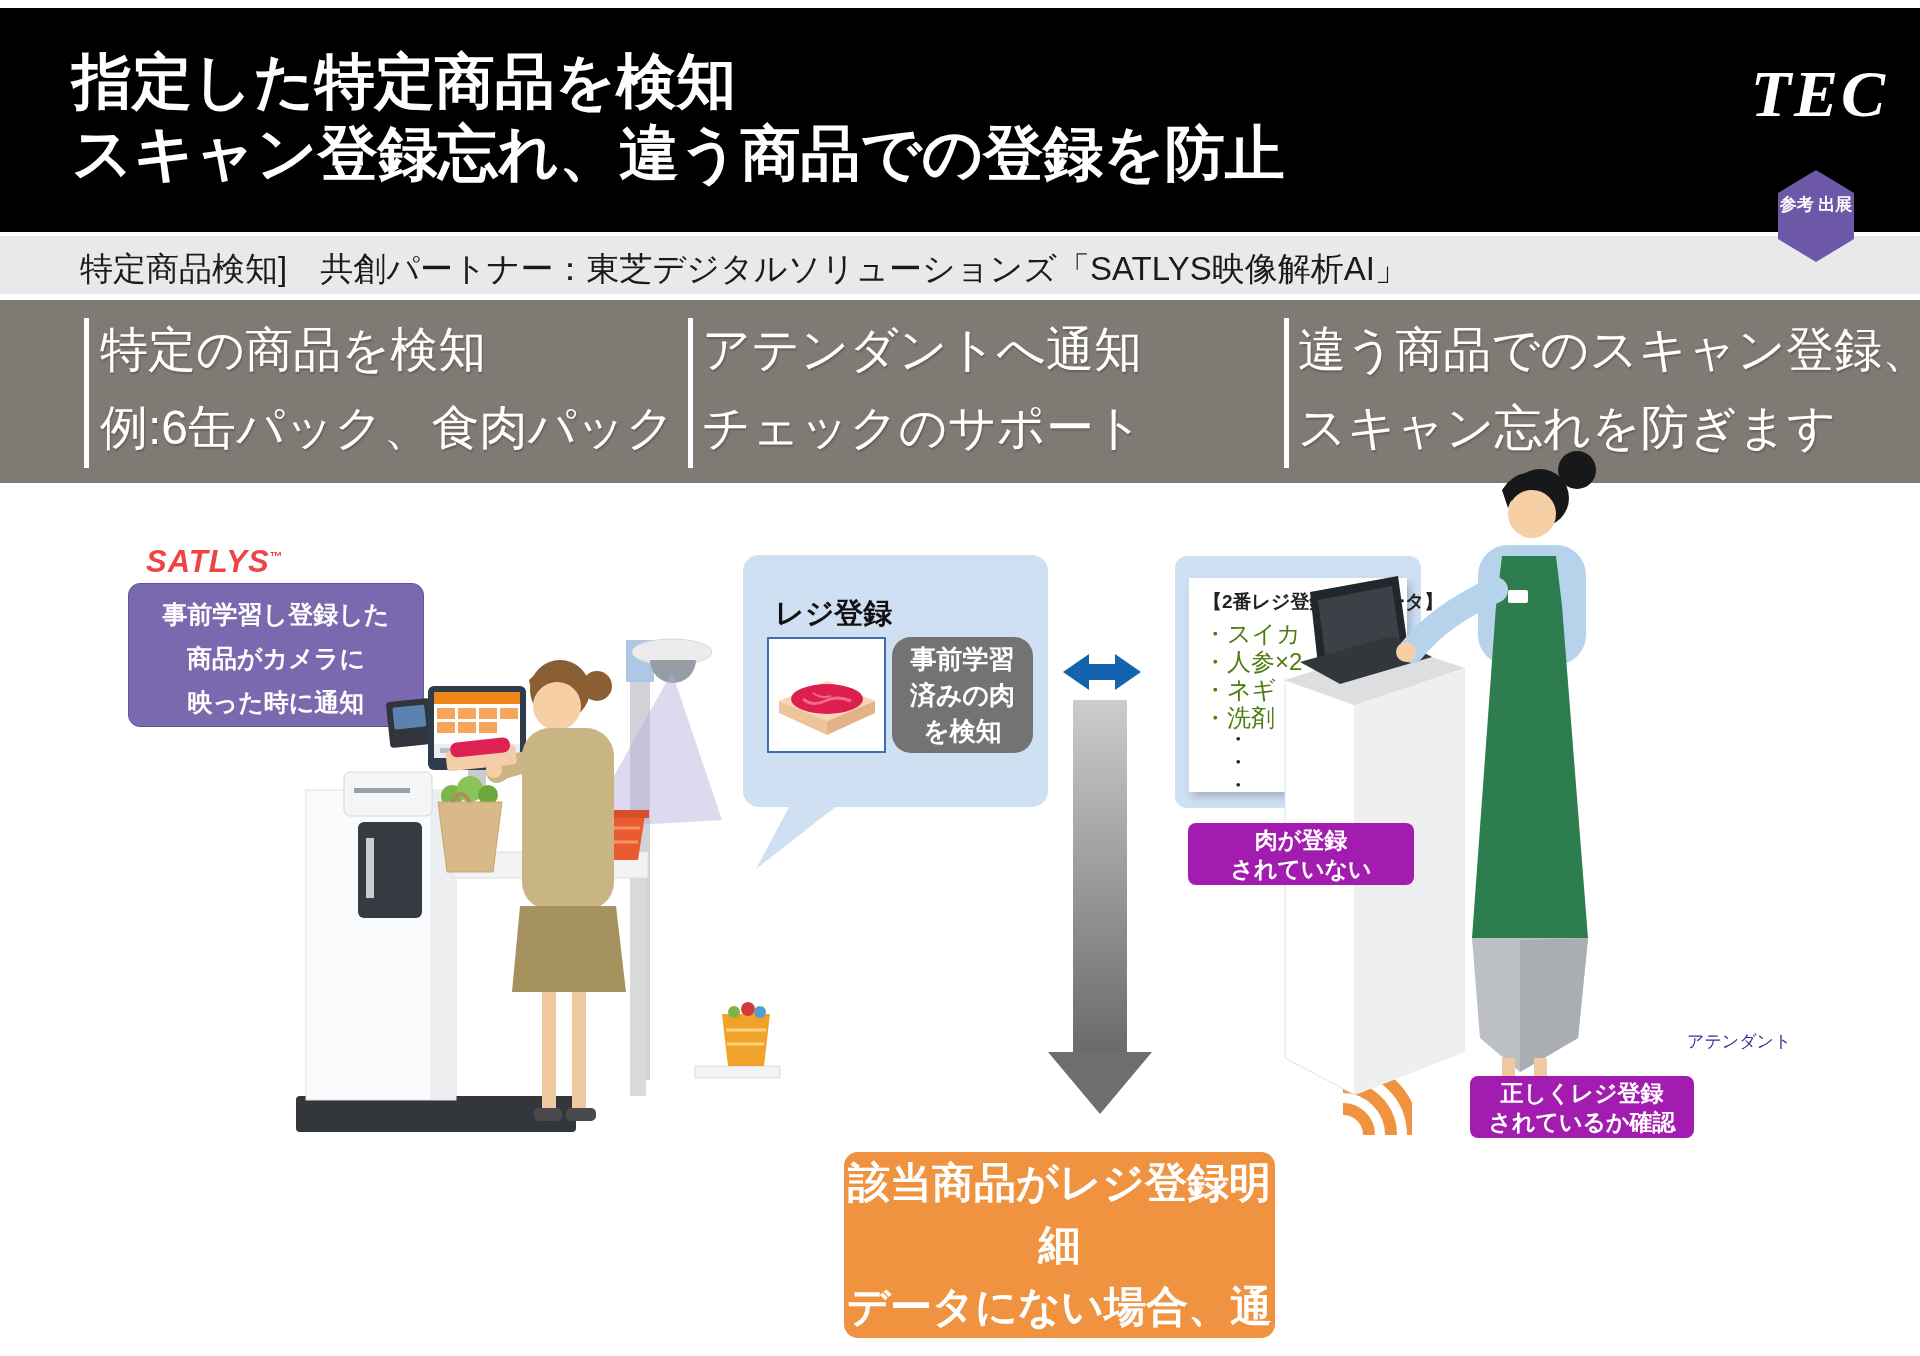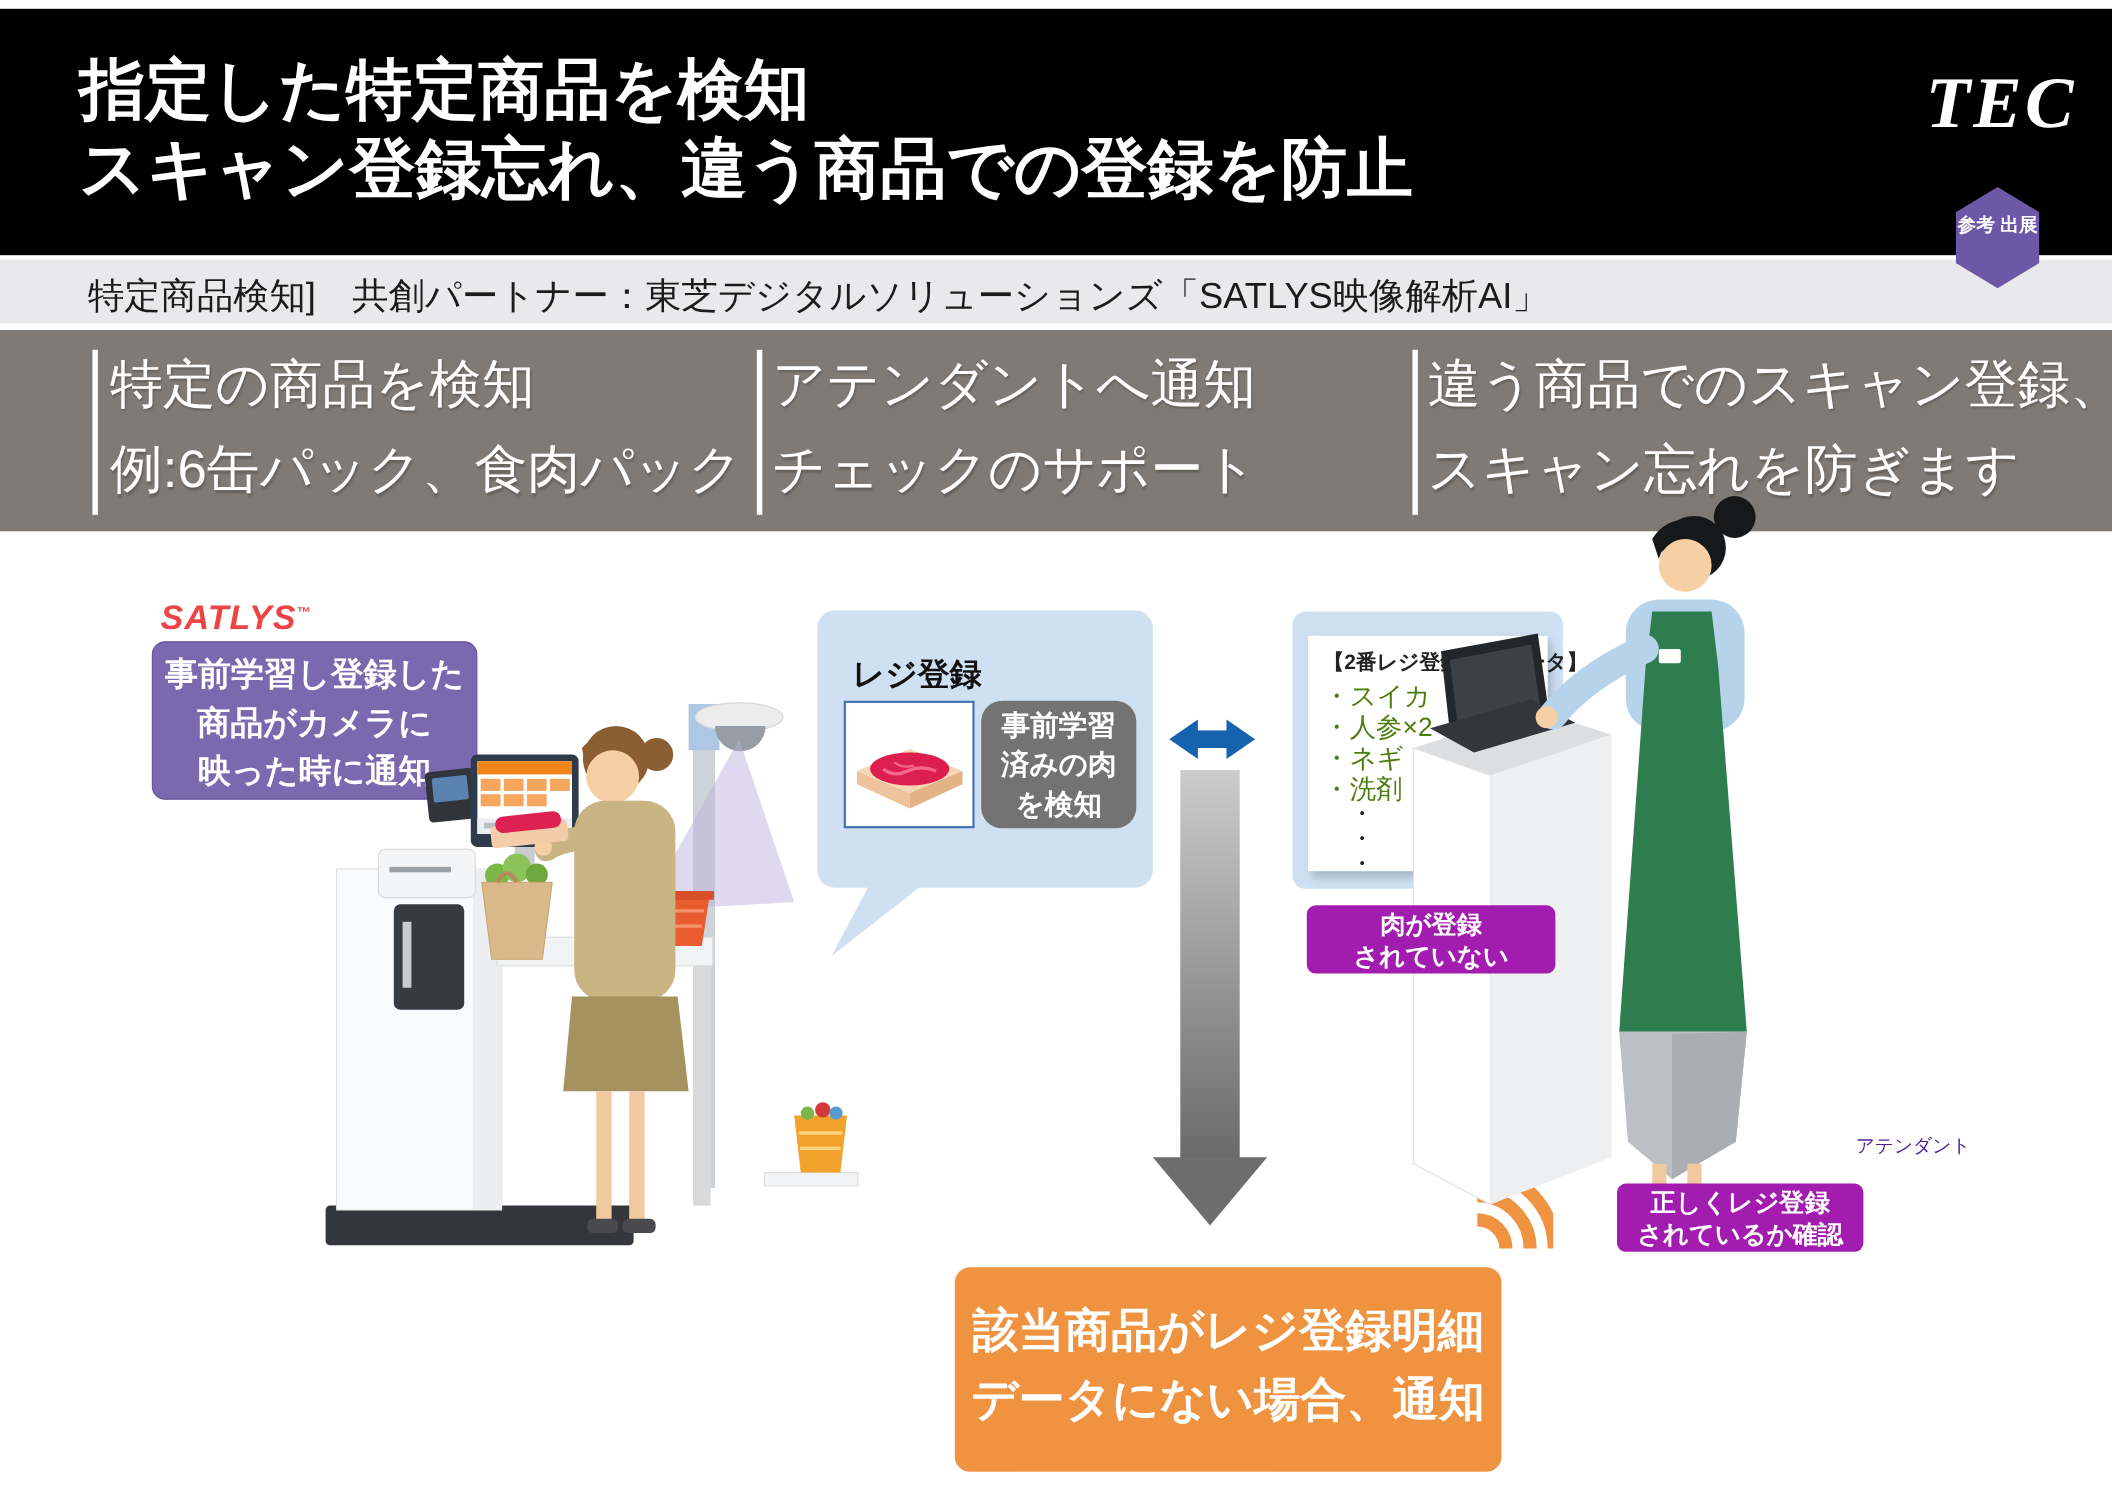--- a/index.html
+++ b/index.html
@@ -21,22 +21,22 @@
   .subtext{left:80px;top:247px;font-size:33px;font-weight:500;color:#1b1b1b;white-space:nowrap;}
   
   .band{left:0;top:300px;width:1920px;height:183px;background:#7f7a73;}
   .vbar{top:318px;width:5px;height:150px;background:#fff;}
   .feature{top:311px;color:#fff;font-size:48px;font-weight:400;line-height:78px;white-space:nowrap;
            text-shadow:1px 2px 2px rgba(0,0,0,0.22);}
   .feature span{display:block;}
   
   .satlys{left:146px;top:544px;color:#ef4444;font-size:31px;font-weight:800;font-style:italic;letter-spacing:1px;}
   .satlys sup{font-size:13px;font-style:normal;}
-  .purple-box{left:138px;top:583px;width:296px;height:144px;background:#7a69ae;border-radius:12px;
-              color:#fff;font-size:30px;font-weight:700;text-align:center;line-height:44px;padding-top:8px;
+  .purple-box{left:128px;top:583px;width:296px;height:144px;background:#7a69ae;border-radius:12px;
+              color:#fff;font-size:25px;font-weight:700;text-align:center;line-height:44px;padding-top:8px;
               box-sizing:border-box;border:1px solid #63539c;}
   .purple-box span{display:block;}
   
   .bubble{left:743px;top:555px;width:305px;height:252px;background:#cfe0f2;border-radius:16px;}
   .bubble-label{left:775px;top:594px;font-size:29px;font-weight:700;color:#111;}
   .meat-box{left:767px;top:637px;width:119px;height:116px;background:#fff;border:2px solid #3f6fae;box-sizing:border-box;}
   .detect-box{left:892px;top:637px;width:141px;height:116px;background:#737373;border-radius:19px;color:#fff;
               font-size:26px;font-weight:700;text-align:center;line-height:36px;padding-top:4px;box-sizing:border-box;}
   .detect-box span{display:block;}
   
@@ -46,23 +46,23 @@
   .note-title{left:1203px;top:589px;font-size:19px;font-weight:700;color:#222;white-space:nowrap;}
   .note-items{left:1203px;top:620px;font-size:24px;color:#4d7c0f;line-height:28px;font-weight:500;}
   .note-items span{display:block;}
   .note-dots{left:1229px;top:728px;font-size:18px;color:#222;line-height:23px;font-weight:700;}
   .note-dots span{display:block;}
   .blue-box{background:#a21caf;border-radius:8px;color:#fff;text-align:center;font-weight:700;
             font-size:23px;line-height:29px;box-sizing:border-box;padding-top:3px;}
   .status-box{left:1188px;top:823px;width:226px;height:62px;z-index:20;}
   .check-box{left:1470px;top:1076px;width:224px;height:62px;z-index:20;}
   
-  .orange-box{left:844px;top:1152px;width:497px;height:186px;background:#ef9340;border-radius:14px;
-              color:#fff;font-size:42px;font-weight:700;text-align:center;line-height:62px;padding-top:27px;
-              box-sizing:border-box;z-index:15;margin-left:24px;}
+  .orange-box{left:844px;top:1152px;width:431px;height:186px;background:#ef9340;border-radius:14px;
+              color:#fff;font-size:42px;font-weight:700;text-align:center;line-height:62px;
+              box-sizing:border-box;z-index:15;}
   .orange-box span{display:block;}
   .attendant-label{left:1687px;top:1030px;font-size:17px;color:#4c1d95;font-weight:500;}
   svg{display:block;}
 </style>
 </head>
 <body>
 
 <div class="stage">
 
   <div class="abs header"></div>

